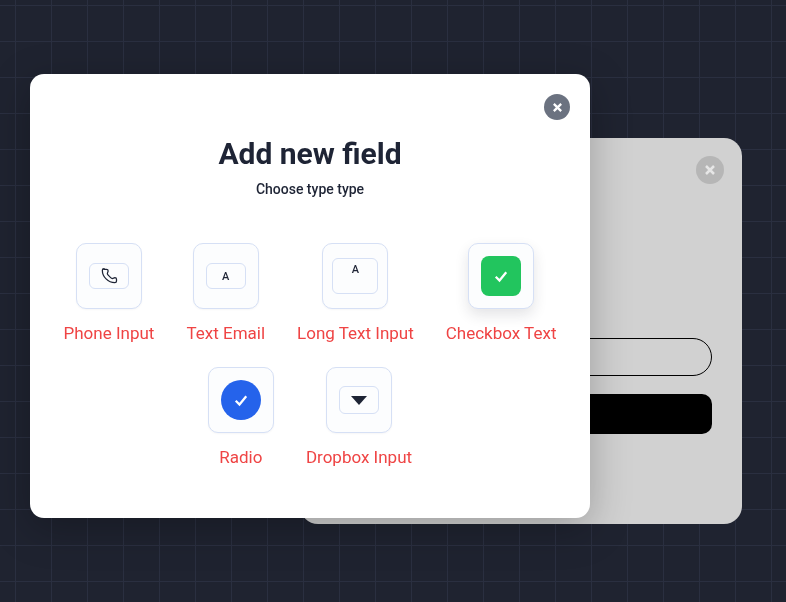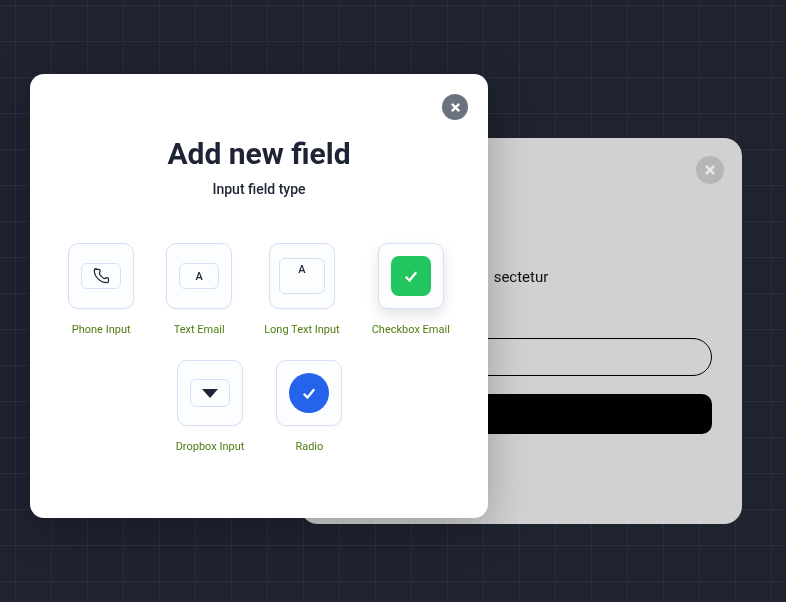--- a/index.html
+++ b/index.html
@@ -44,21 +44,21 @@
   .back-solid-btn {
     position: absolute; top: 256px; left: 30px; right: 30px;
     height: 40px; border-radius: 10px;
     background: #000;
   }
 
   
   .modal {
     position: absolute;
     left: 30px; top: 74px;
-    width: 458px; height: 444px;
+    width: 560px; height: 444px;
     background: #fff; border-radius: 14px;
     box-shadow: 0 10px 40px rgba(0,0,0,.25);
   }
   .modal-close {
     position: absolute; top: 20px; right: 20px;
     width: 26px; height: 26px; border-radius: 50%;
     background: #6b7280; display: flex; align-items: center; justify-content: center;
     cursor: pointer;
   }
   .modal-close svg { width: 11px; height: 11px; stroke: #fff; stroke-width: 2.5; }
@@ -105,21 +105,21 @@
   .check { width: 18px; height: 18px; stroke: #fff; stroke-width: 3; fill: none; }
 
   .tile .tri {
     width: 0; height: 0;
     border-left: 8px solid transparent;
     border-right: 8px solid transparent;
     border-top: 9px solid #1e2435;
   }
 
   .field-label {
-    margin-top: 14px; font-size: 11px; color: #4d7c0f; text-align: left;
+    margin-top: 14px; font-size: 17px; color: #ef4444; text-align: left;
     white-space: nowrap;
   }
 </style>
 </head>
 <body>
 
 <div class="grid-bg"></div>
 
 <div class="back-panel">
   <div class="back-close">
@@ -133,21 +133,21 @@
 </div>
 
 <div class="modal">
   <div class="modal-close">
     <svg viewBox="0 0 12 12">
         <path d="M2 2 L10 10 M10 2 L2 10"></path>
       </svg>
   </div>
 
   <h1>Add new field</h1>
-  <div class="sub">Input field type</div>
+  <div class="sub">Choose type type</div>
 
   <div class="row">
     <div class="field-item">
       <div class="tile">
         <div class="tile-inner">
           <svg class="phone" viewBox="0 0 24 24">
             <path d="M6 3c-1 0-2 1-2 2 0 8 7 15 15 15 1 0 2-1 2-2v-2c0-1-1-2-2-2l-3 1c-1 0-1 0-2-1l-3-3c-1-1-1-1-1-2l1-3c0-1-1-2-2-2H6z"></path>
           </svg>
         </div>
       </div>
@@ -174,38 +174,38 @@
     </div>
 
     <div class="field-item">
       <div class="tile badge-green">
         <div class="square">
           <svg class="check" viewBox="0 0 24 24">
               <path d="M5 13 L10 18 L19 7"></path>
             </svg>
         </div>
       </div>
-      <div class="field-label">Checkbox Email</div>
+      <div class="field-label">Checkbox Text</div>
     </div>
   </div>
 
   <div class="row row2">
-    <div class="field-item">
-      <div class="tile">
-        <div class="tile-inner" style="width:40px;height:28px;">
-          <div class="tri"></div>
-        </div>
-      </div>
-      <div class="field-label">Dropbox Input</div>
-    </div>
-
     <div class="field-item">
       <div class="tile badge-blue">
         <div class="circle">
           <svg class="check" viewBox="0 0 24 24">
               <path d="M5 13 L10 18 L19 7"></path>
             </svg>
         </div>
       </div>
       <div class="field-label">Radio</div>
     </div>
+
+    <div class="field-item">
+      <div class="tile">
+        <div class="tile-inner" style="width:40px;height:28px;">
+          <div class="tri"></div>
+        </div>
+      </div>
+      <div class="field-label">Dropbox Input</div>
+    </div>
   </div>
 </div>
 
 </body></html>

